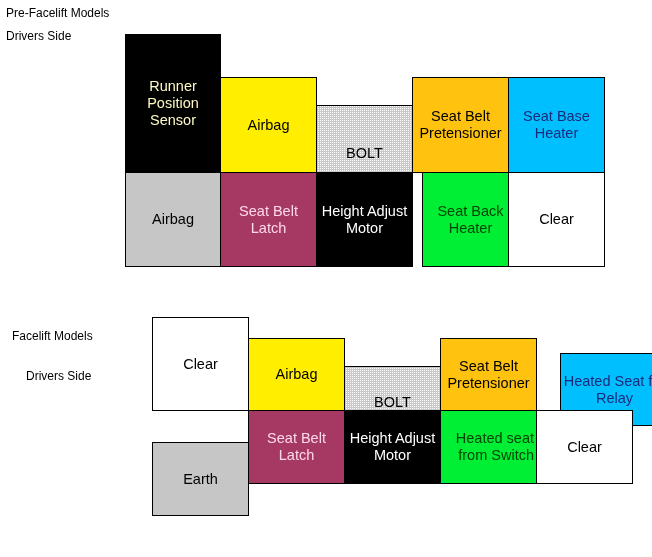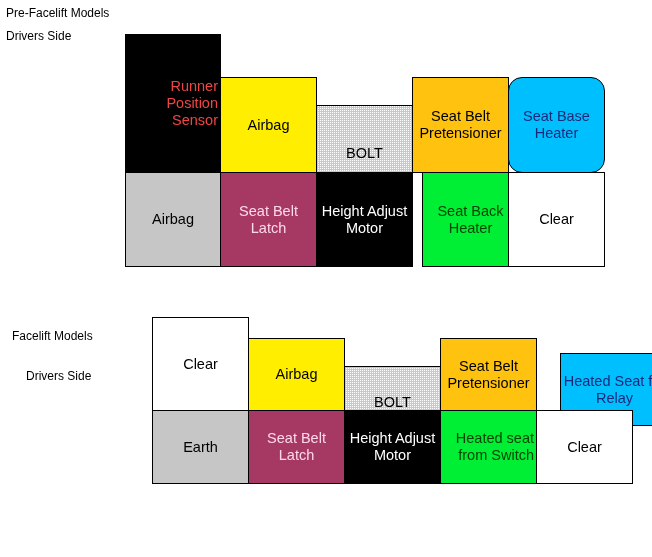--- a/index.html
+++ b/index.html
@@ -58,21 +58,21 @@
     margin-top: 28px;
   }
 
   
   #fusebox-pre-facelift { left: 125px; top: 34px; width: 481px; height: 233px; }
 
   #pf-r0c0 { left: 0px;   top: 0px;  width: 96px;  height: 139px; }  
   #pf-r0c1 { left: 95px;  top: 43px; width: 97px;  height: 96px; }
   #pf-r0c2 { left: 191px; top: 43px; width: 97px;  height: 96px; }
   #pf-r0c3 { left: 287px; top: 43px; width: 97px;  height: 96px; }
-  #pf-r0c4 { left: 383px; top: 43px; width: 97px;  height: 96px; border-radius: 14px; }
+  #pf-r0c4 { left: 383px; top: 43px; width: 97px;  height: 96px; }
 
   #pf-r1c0 { left: 0px;   top: 138px; width: 96px; height: 95px; }
   #pf-r1c1 { left: 95px;  top: 138px; width: 97px; height: 95px; }
   #pf-r1c2 { left: 191px; top: 138px; width: 97px; height: 95px; }
   #pf-r1c3 { left: 297px; top: 138px; width: 97px; height: 95px; }
   #pf-r1c4 { left: 383px; top: 138px; width: 97px; height: 95px; }
 
   
   #fusebox-facelift { left: 152px; top: 317px; width: 482px; height: 167px; }
 
@@ -89,21 +89,21 @@
   #fl-r1c4 { left: 384px; top: 93px; width: 97px; height: 74px; }
 </style>
 </head>
 <body>
 
 <div class="label" id="label-pre-facelift-models">Pre-Facelift Models</div>
 <div class="label" id="label-pre-drivers-side">Drivers Side</div>
 
 <div class="fusebox" id="fusebox-pre-facelift">
 
-  <div class="fuse-cell" id="pf-r0c0" style="background-color: rgb(0, 0, 0); color: #ef4444; text-align: right;">
+  <div class="fuse-cell" id="pf-r0c0" style="background-color: rgb(0, 0, 0); color: #fef9c3;">
     <span>Runner Position Sensor</span>
   </div>
   <div class="fuse-cell" id="pf-r0c1" style="background-color: rgb(255, 238, 0); color: rgb(0, 0, 0);">
     <span>Airbag</span>
   </div>
   <div class="fuse-cell pat-dotted" id="pf-r0c2" style="color: rgb(0, 0, 0);">
     <span>BOLT</span>
   </div>
   <div class="fuse-cell" id="pf-r0c3" style="background-color: rgb(255, 194, 14); color: rgb(0, 0, 0);">
     <span>Seat Belt Pretensioner</span>
@@ -143,21 +143,21 @@
   <div class="fuse-cell pat-dotted" id="fl-r0c2" style="color: rgb(0, 0, 0);">
     <span>BOLT</span>
   </div>
   <div class="fuse-cell" id="fl-r0c3" style="background-color: rgb(255, 194, 14); color: rgb(0, 0, 0);">
     <span>Seat Belt Pretensioner</span>
   </div>
   <div class="fuse-cell" id="fl-r0c4" style="background-color: rgb(0, 191, 255); color: rgb(26, 42, 122);">
     <span>Heated Seat fro Relay</span>
   </div>
 
-  <div class="fuse-cell" id="fl-r1c0" style="background-color: rgb(198, 198, 198); color: rgb(0, 0, 0);">
+  <div class="fuse-cell" id="fl-r1c0" style="background-color: rgb(198, 198, 198); color: rgb(0, 0, 0); margin-top: 32px;">
     <span>Earth</span>
   </div>
   <div class="fuse-cell" id="fl-r1c1" style="background-color: rgb(166, 56, 100); color: rgb(255, 217, 234);">
     <span>Seat Belt Latch</span>
   </div>
   <div class="fuse-cell" id="fl-r1c2" style="background-color: rgb(0, 0, 0); color: rgb(255, 255, 255);">
     <span>Height Adjust Motor</span>
   </div>
   <div class="fuse-cell" id="fl-r1c3" style="background-color: rgb(0, 238, 51); color: rgb(0, 68, 0); text-align: right;">
     <span>Heated seat from Switch</span>

